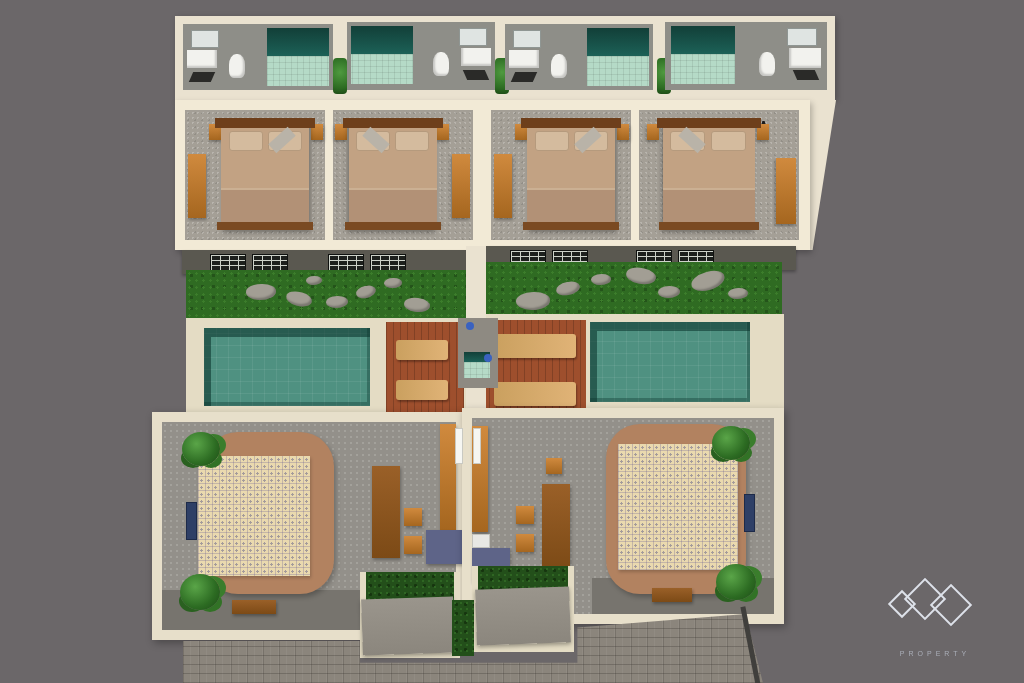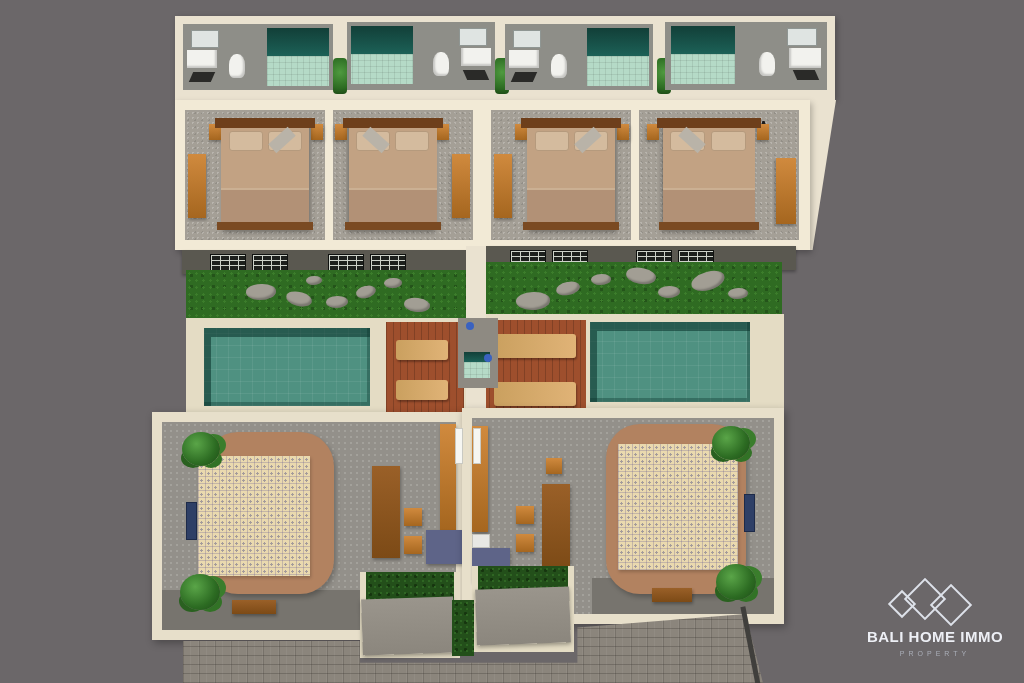--- a/index.html
+++ b/index.html
@@ -334,15 +334,14 @@
 </div>
 <div class="abs hedge" style="left:452px;top:600px;width:22px;height:56px;"></div>
 
 <div class="abs cobble" style="left:183px;top:608px;width:580px;height:75px;clip-path:polygon(0 44%,30.5% 44%,30.5% 73%,68% 73%,68% 26%,97% 8%,100% 100%,0 100%);"></div>
 <div class="abs dark-edge" style="left:748px;top:606px;width:5px;height:80px;transform:rotate(-11deg);"></div>
 
 <div class="abs" style="left:850px;top:578px;width:170px;height:92px;">
   <div class="abs diamond" style="left:42px;top:16px;width:16px;height:16px;"></div>
   <div class="abs diamond" style="left:60px;top:6px;width:26px;height:26px;"></div>
   <div class="abs diamond" style="left:86px;top:12px;width:26px;height:26px;"></div>
-  <div class="abs brand" style="left:0;top:50px;width:170px;">BALI HOME IMMO</div>
   <div class="abs tagline" style="left:0;top:72px;width:170px;">PROPERTY</div>
 </div>
 
 </body></html>

